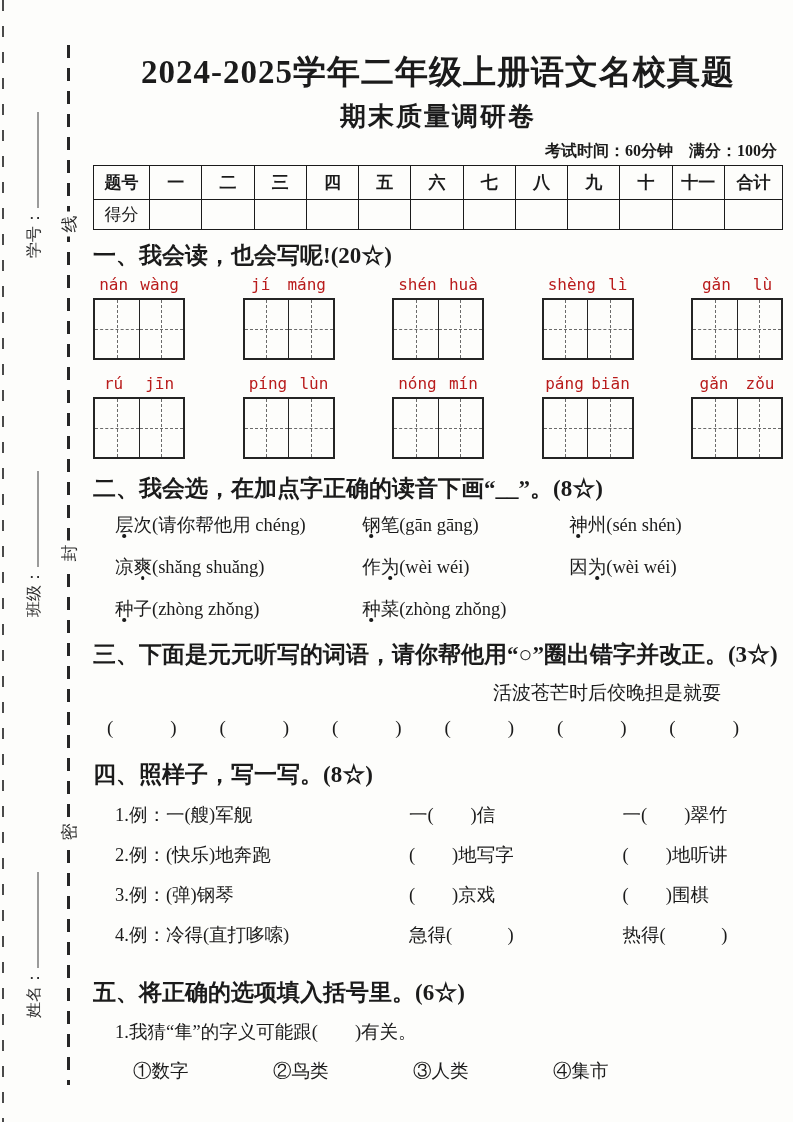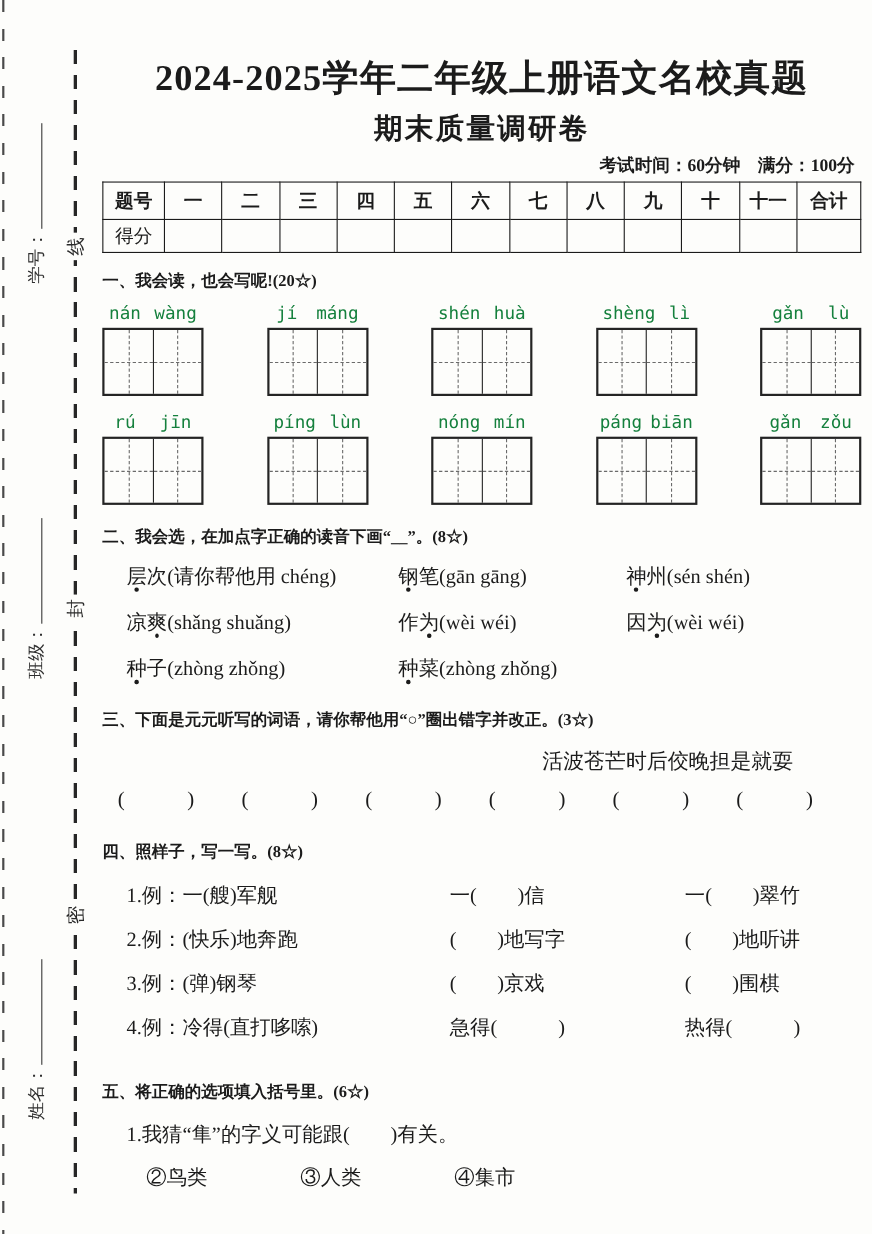--- a/index.html
+++ b/index.html
@@ -32,28 +32,28 @@
   .subtitle{margin:6px 0 0 0;text-align:center;font-size:26px;line-height:34px;font-weight:700;letter-spacing:2px;}
   .exam-info{margin:6px 6px 0 0;text-align:right;font-size:16px;line-height:22px;font-weight:700;}
   
   table.score{margin-top:3px;width:100%;border-collapse:collapse;table-layout:fixed;}
   table.score td{border:1.6px solid #1b1b1b;text-align:center;font-size:17px;padding:0;}
   table.score tr.hdr td{height:33px;font-weight:600;}
   table.score tr.scr td{height:29px;}
   table.score td.lblcol{width:55px;}
   table.score td.lastcol{width:57px;}
   
-  .sec-h{font-size:15px;font-weight:700;line-height:26px;}
+  .sec-h{font-size:23px;font-weight:700;line-height:26px;}
   .mt13{margin-top:13px}.mt17{margin-top:17px}.mt18{margin-top:18px}.mt20{margin-top:20px}.mt16{margin-top:32px}
   
   .wrow{display:flex;justify-content:space-between;}
   .wrow.p1{margin-top:5px}.wrow.p2{margin-top:13px}
   .wgroup{width:92px;}
   .pinyin{display:flex;justify-content:space-around;font-family:"DejaVu Sans Mono",monospace;
-          font-size:16px;line-height:22px;color:#15803d;margin-bottom:2px;}
+          font-size:16px;line-height:22px;color:#b91c1c;margin-bottom:2px;}
   .wgrid{display:flex;width:88px;height:58px;border:2px solid #242424;margin:0 auto;box-sizing:content-box;}
   .wcell{flex:1;position:relative;}
   .wcell + .wcell{border-left:1.8px solid #242424;}
   .wcell::before{content:"";position:absolute;left:50%;top:0;bottom:0;border-left:1px dashed #6a6a6a;}
   .wcell::after{content:"";position:absolute;top:50%;left:0;right:0;border-top:1px dashed #6a6a6a;}
   
   .s2grid{display:grid;grid-template-columns:37% 31% 32%;padding-left:22px;margin-top:8px;
           row-gap:12px;font-size:18.5px;line-height:30px;}
   .dc{position:relative;}
   .dc::after{content:"";position:absolute;left:50%;bottom:-3px;transform:translateX(-50%);
@@ -292,18 +292,19 @@
   </div>
   <div class="s4line">
     <span>4.例：冷得(直打哆嗦)</span>
     <span>急得(　　　)</span>
     <span>热得(　　　)</span>
   </div>
 
   <div class="sec-h mt16">五、将正确的选项填入括号里。(6☆)</div>
   <div class="q1">1.我猜“隼”的字义可能跟(　　)有关。</div>
   <div class="opts">
+    <span>①数字</span>
     <span>②鸟类</span>
     <span>③人类</span>
     <span>④集市</span>
   </div>
 
 </div>
 
 </body></html>

